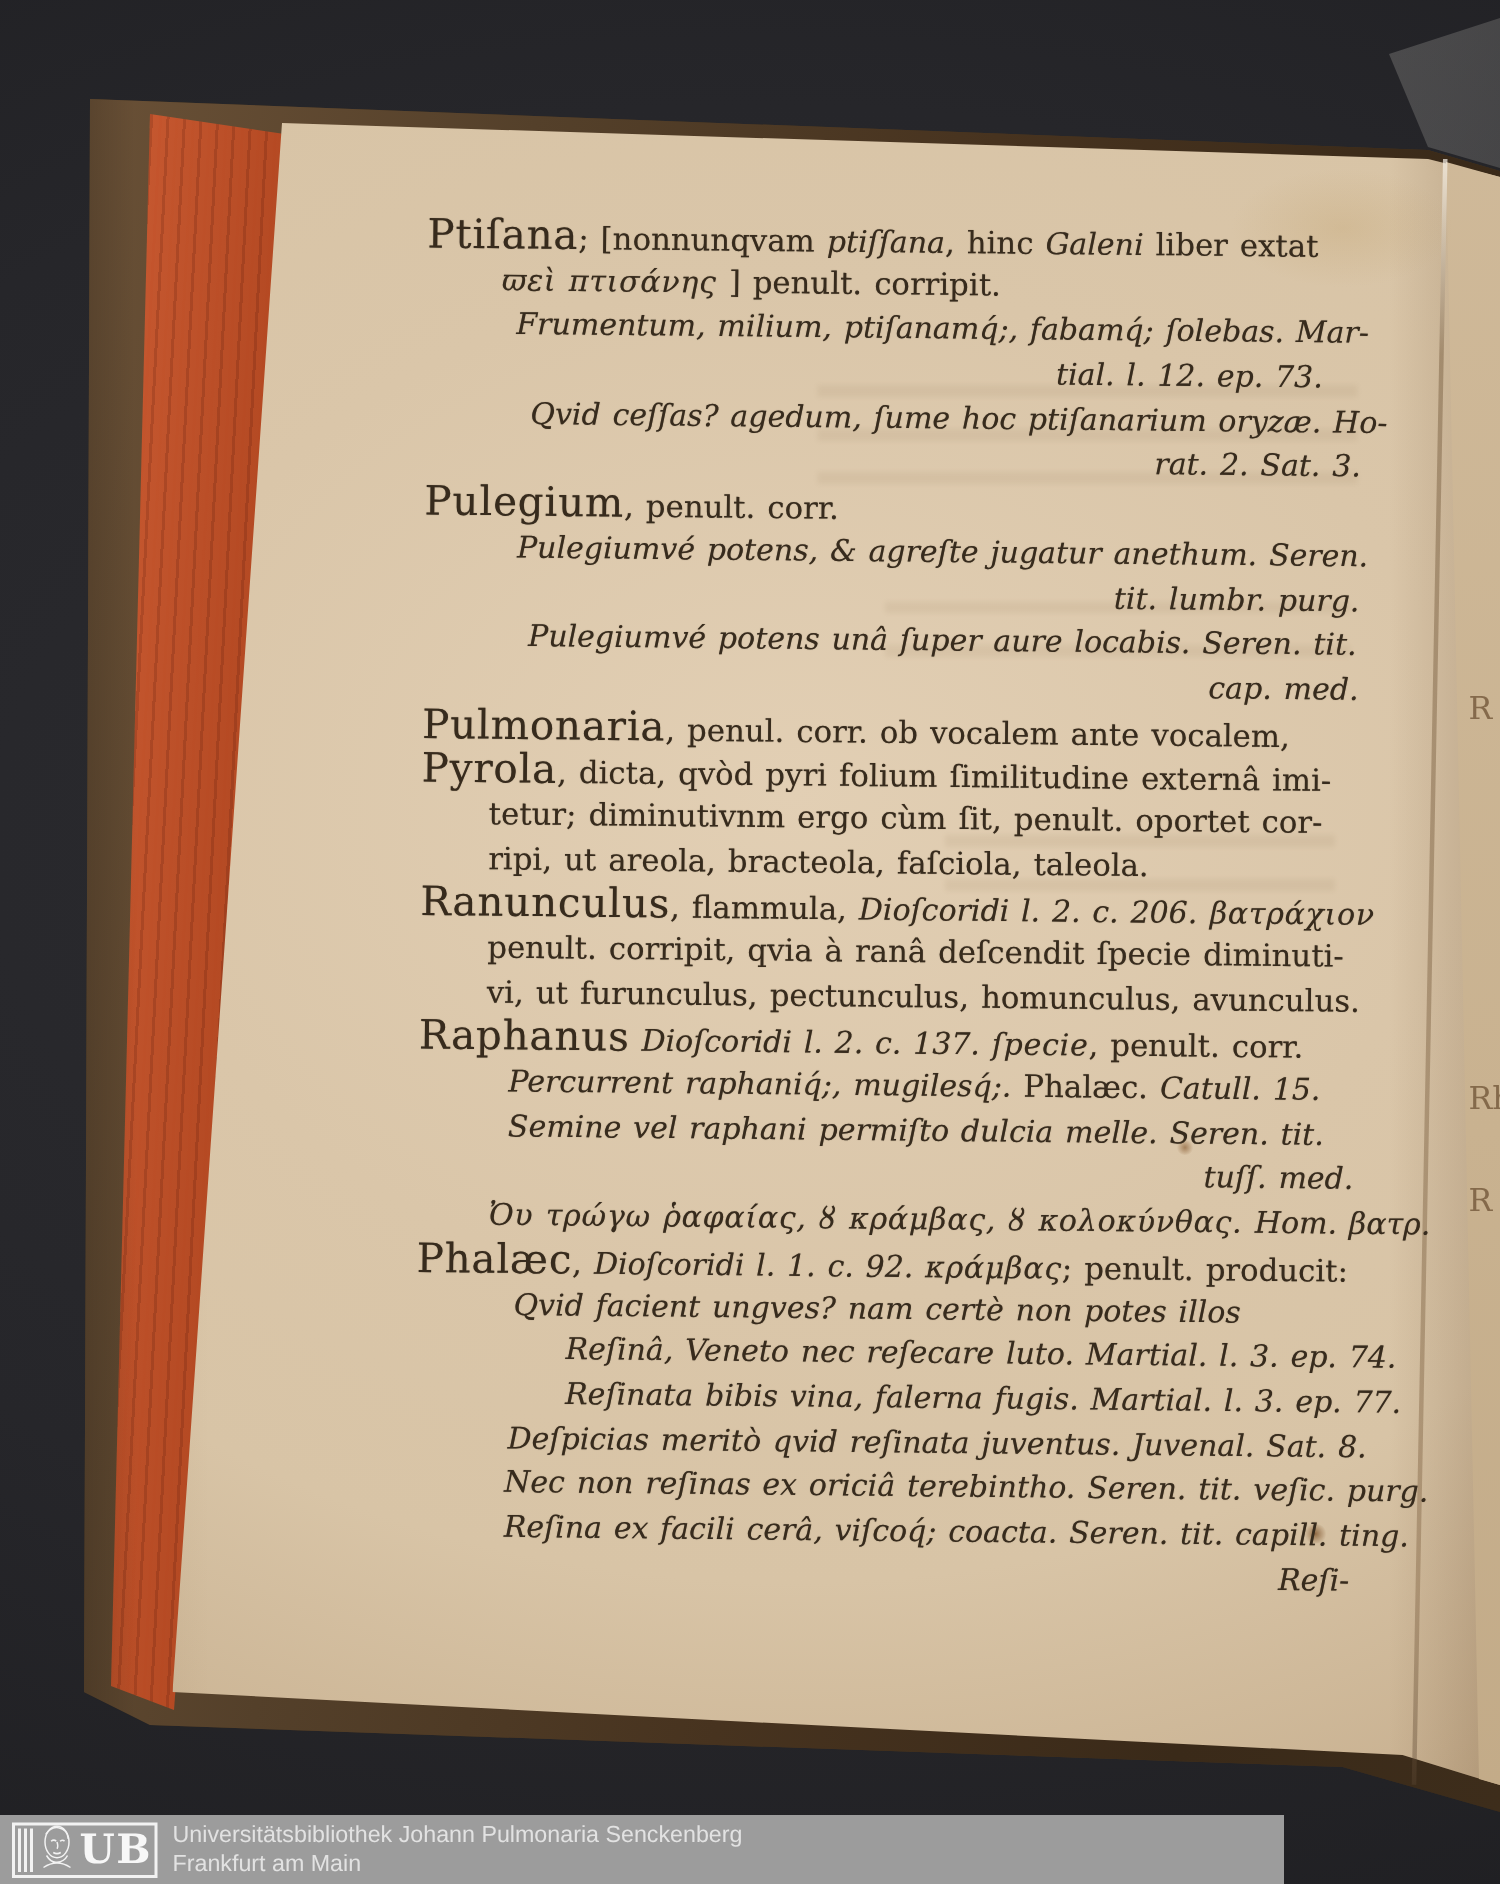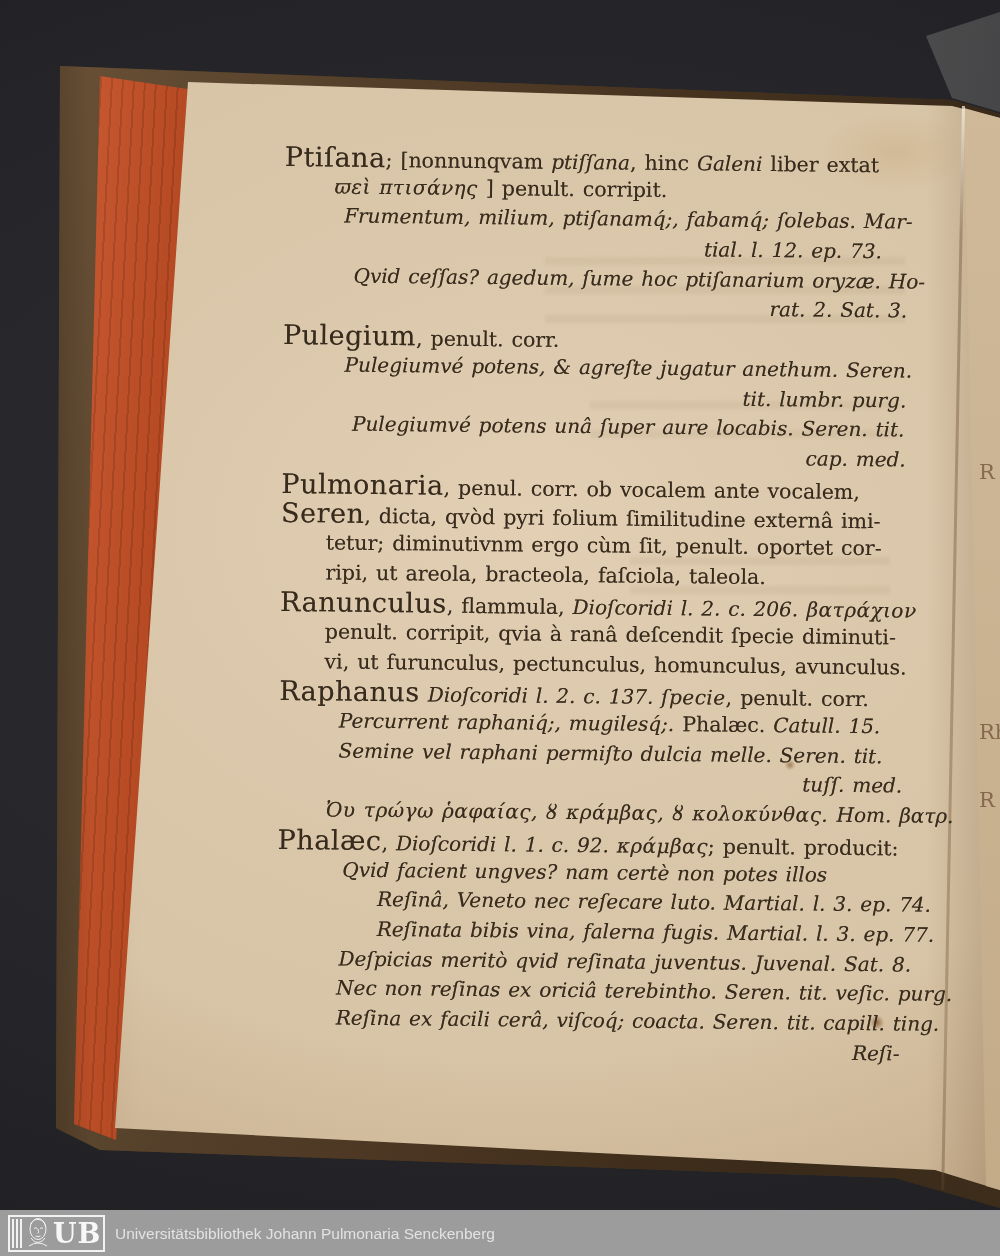--- a/index.html
+++ b/index.html
@@ -100,21 +100,21 @@
   .stain.s1{left:869px;top:1016px;width:16px;height:13px;background:radial-gradient(circle,rgba(110,62,20,.65),rgba(110,62,20,0) 70%);filter:blur(.5px);}
   .stain.s2{left:784px;top:760px;width:12px;height:10px;background:radial-gradient(circle,rgba(120,70,25,.55),rgba(120,70,25,0) 70%);}
   .stain.s3{left:820px;top:112px;width:150px;height:80px;background:radial-gradient(ellipse,rgba(185,150,90,.22),rgba(185,150,90,0) 70%);}
   
   .edge-letter{
     position:absolute;left:979px;font-size:21px;color:rgba(115,88,58,.8);
     font-family:"DejaVu Serif","Liberation Serif",serif;
   }
   
   .footer{
-    position:absolute;left:0;top:1210px;width:1000px;height:46px;
+    position:absolute;left:0;top:1210px;width:856px;height:46px;
     background:var(--footer-bar);
     display:flex;align-items:center;
     font-family:"Liberation Sans","DejaVu Sans",sans-serif;
   }
   .logo-box{
     box-sizing:border-box;margin-left:8px;width:97px;height:37px;
     border:2px solid #f2f2f2;display:flex;align-items:center;
     color:#f7f7f7;flex:0 0 auto;
   }
   .spine-lines{display:flex;gap:2px;margin-left:2px;height:29px;}
@@ -155,21 +155,21 @@
       <div class="line" style="padding-left: 60px;"><span class="seg-i">Frumentum, milium, ptiſanamq́;, fabamq́; ſolebas.  Mar-</span></div>
       <div class="line right" style="padding-right: 52px;"><span class="seg-i">tial. l. 12. ep. 73.</span></div>
       <div class="line" style="padding-left: 70px;"><span class="seg-i">Qvid ceſſas? agedum, ſume hoc ptiſanarium oryzæ.  Ho-</span></div>
       <div class="line right" style="padding-right: 26px;"><span class="seg-i">rat. 2. Sat. 3.</span></div>
       <div class="line"><span class="seg-h">Pulegium</span><span class="seg-r">, penult. corr.</span></div>
       <div class="line" style="padding-left: 62px;"><span class="seg-i">Pulegiumvé potens, &amp; agreſte jugatur anethum.  Seren.</span></div>
       <div class="line right" style="padding-right: 26px;"><span class="seg-i">tit. lumbr. purg.</span></div>
       <div class="line" style="padding-left: 70px;"><span class="seg-i">Pulegiumvé potens unâ ſuper aure locabis.   Seren. tit.</span></div>
       <div class="line right" style="padding-right: 26px;"><span class="seg-i">cap. med.</span></div>
       <div class="line"><span class="seg-h">Pulmonaria</span><span class="seg-r">, penul. corr. ob vocalem ante vocalem,</span></div>
-      <div class="line"><span class="seg-h">Seren</span><span class="seg-r">, dicta, qvòd pyri folium ſimilitudine externâ imi-</span></div>
+      <div class="line"><span class="seg-h">Pyrola</span><span class="seg-r">, dicta, qvòd pyri folium ſimilitudine externâ imi-</span></div>
       <div class="line" style="padding-left: 45px;"><span class="seg-r">tetur; diminutivnm ergo cùm ſit, penult. oportet cor-</span></div>
       <div class="line" style="padding-left: 45px;"><span class="seg-r">ripi, ut areola, bracteola, faſciola, taleola.</span></div>
       <div class="line"><span class="seg-h">Ranunculus</span><span class="seg-r">, flammula, </span><span class="seg-i">Dioſcoridi l. 2. c. 206.</span><span class="seg-g"> βατράχιον</span></div>
       <div class="line" style="padding-left: 45px;"><span class="seg-r">penult. corripit, qvia à ranâ deſcendit ſpecie diminuti-</span></div>
       <div class="line" style="padding-left: 45px;"><span class="seg-r">vi, ut furunculus, pectunculus, homunculus, avunculus.</span></div>
       <div class="line"><span class="seg-h">Raphanus</span><span class="seg-r"> </span><span class="seg-i">Dioſcoridi l. 2. c. 137. </span><span class="seg-g">ſpecie</span><span class="seg-r">, penult. corr.</span></div>
       <div class="line" style="padding-left: 60px;"><span class="seg-i">Percurrent raphaniq́;, mugilesq́;.</span><span class="seg-r">  Phalæc. </span><span class="seg-i">Catull. 15.</span></div>
       <div class="line" style="padding-left: 60px;"><span class="seg-i">Semine vel raphani permiſto dulcia melle.   Seren. tit.</span></div>
       <div class="line right" style="padding-right: 26px;"><span class="seg-i">tuſſ. med.</span></div>
       <div class="line" style="padding-left: 48px;"><span class="seg-g">Ὀυ τρώγω ῥαφαίας, ȣ κράμβας, ȣ κολοκύνθας. </span><span class="seg-i">Hom. βατρ.</span></div>
@@ -204,16 +204,17 @@
             <path d="M9 12.5 q2 -1.5 3.5 0 M15 12.5 q2 -1.5 3 0"></path>
             <path d="M13 13 q1 3 0 4.5 M10.5 20 q2.5 1.5 5 0"></path>
             <path d="M6 22 Q9 27 13 26.5 Q18 26 20 22 M4 30 Q13 24 22 30"></path>
           </g>
         </svg>
       </span>
       <span class="logo-ub">UB</span>
     </div>
     <div class="footer-text">
       <div>Universitätsbibliothek Johann Pulmonaria Senckenberg</div>
+      <div>Frankfurt am Main</div>
     </div>
   </div>
 
 </div>
 
 </body></html>

